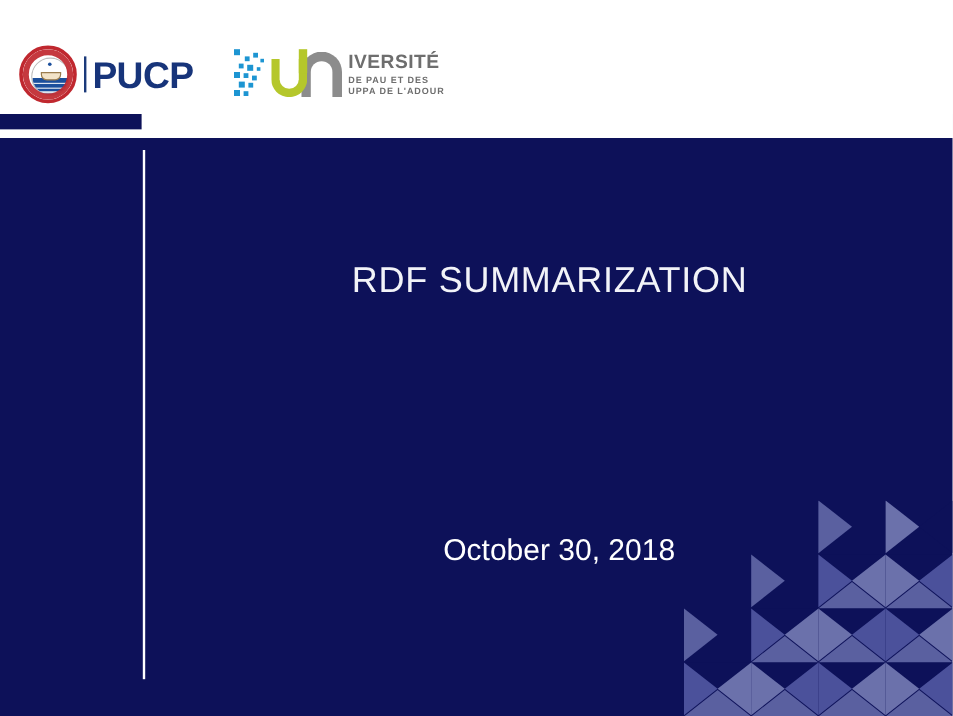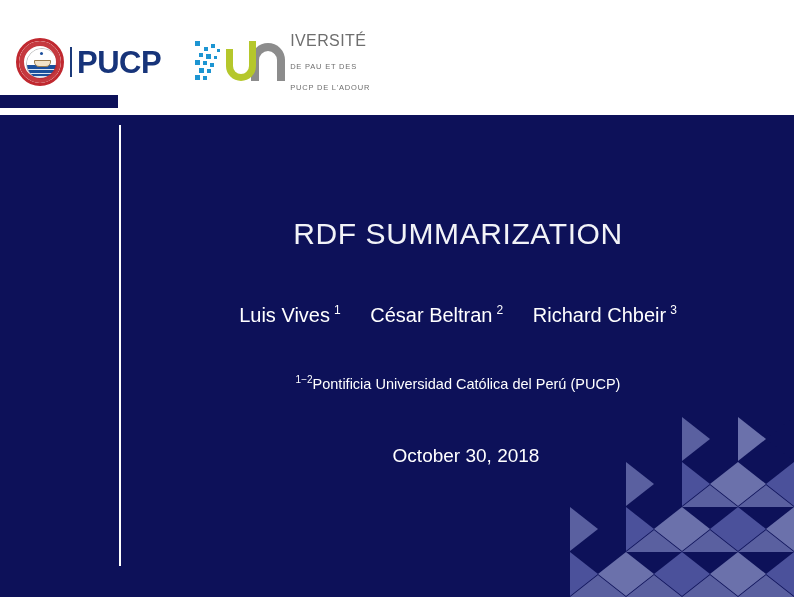--- a/index.html
+++ b/index.html
@@ -176,32 +176,33 @@
     width: 34px; height: 38px;
     border: 8px solid #8c8c8c;
     border-bottom: none;
     border-radius: 17px 17px 0 0;
     box-sizing: border-box;
   }
   .uppa-text {
     margin-left: 2px;
     line-height: 1;
     color: #6e6e6e;
+    font-weight: bold;
   }
   .uppa-text .t1 {
     font-size: 16px;
     letter-spacing: 0.4px;
     color: #6e6e6e;
     font-family: "Liberation Sans", sans-serif;
   }
   .uppa-text .t2, .uppa-text .t3 {
     font-size: 7.5px;
     letter-spacing: 0.8px;
     color: #6e6e6e;
-    margin-top: 14px;
+    margin-top: 2px;
     font-family: "Liberation Sans", sans-serif;
   }
 
   
   .accent-bar {
     position: absolute;
     left: 0;
     top: 95px;
     width: 118px;
     height: 13px;
@@ -327,21 +328,21 @@
     color: #ffffff;
   }
   .affils sup {
     font-size: 10px;
     vertical-align: super;
   }
   .date {
     position: absolute;
     left: 16px; right: 0;
     top: 330px;
-    font-size: 19px;
+    font-size: 25px;
     color: #ffffff;
     text-align: center;
   }
 </style>
 </head>
 <body>
 
 <div id="slide">
 
   <div class="header">
@@ -382,21 +383,21 @@
           <i style="left:8px;  top:37px; width:4px; height:4px;"></i>
         </div>
         <div class="uppa-mark">
           <div class="uppa-n"></div>
           <div class="uppa-u"></div>
           <div class="uppa-u-tail"></div>
         </div>
         <div class="uppa-text">
           <div class="t1">IVERSITÉ</div>
           <div class="t2">DE PAU ET DES</div>
-          <div class="t3">PUCP DE L'ADOUR</div>
+          <div class="t3">UPPA DE L'ADOUR</div>
         </div>
       </div>
 
     </div>
   </div>
 
   <div class="accent-bar"></div>
   <div class="accent-gap"></div>
 
   <div class="body-navy">
@@ -474,27 +475,21 @@
         <div class="tri tri-right" style="--c:#4b519b;"></div>
         <div class="tri tri-bottom" style="--c:#5a60a0;"></div>
       </div>
     </div>
   </div>
 
   <div class="content">
 
     <div class="title">RDF SUMMARIZATION</div>
 
-    <div class="authors">
-      <span class="author"><span>Luis Vives</span><sup>1</sup></span>
-      <span class="author"><span>César Beltran</span><sup>2</sup></span>
-      <span class="author"><span>Richard Chbeir</span><sup>3</sup></span>
+
+    <div class="affils">
     </div>
 
-    <div class="affils">
-      <div><sup>1−2</sup><span>Pontificia Universidad Católica del Perú (PUCP)</span></div>
-    </div>
-
     <div class="date">October 30, 2018</div>
 
   </div>
 
 </div>
 
 </body></html>

